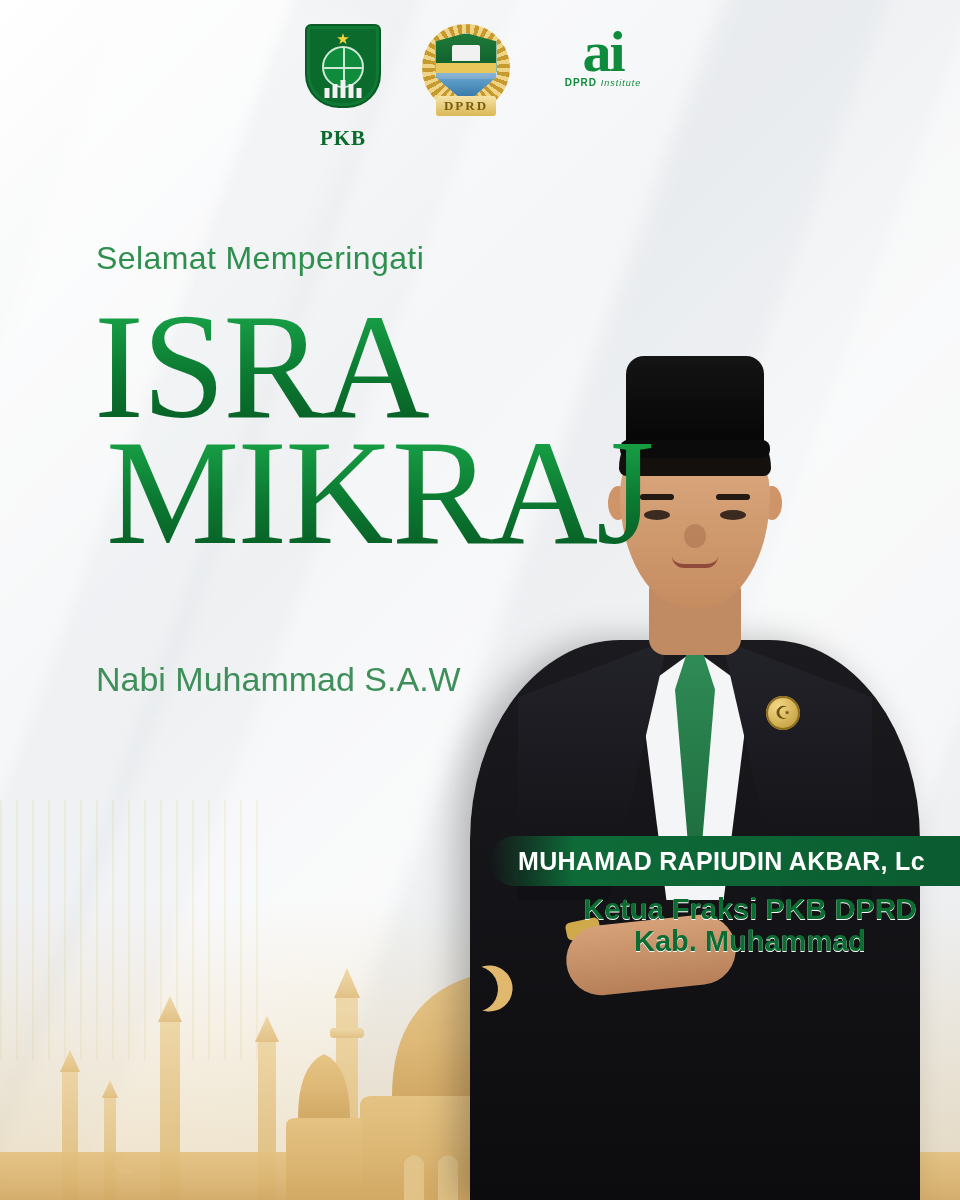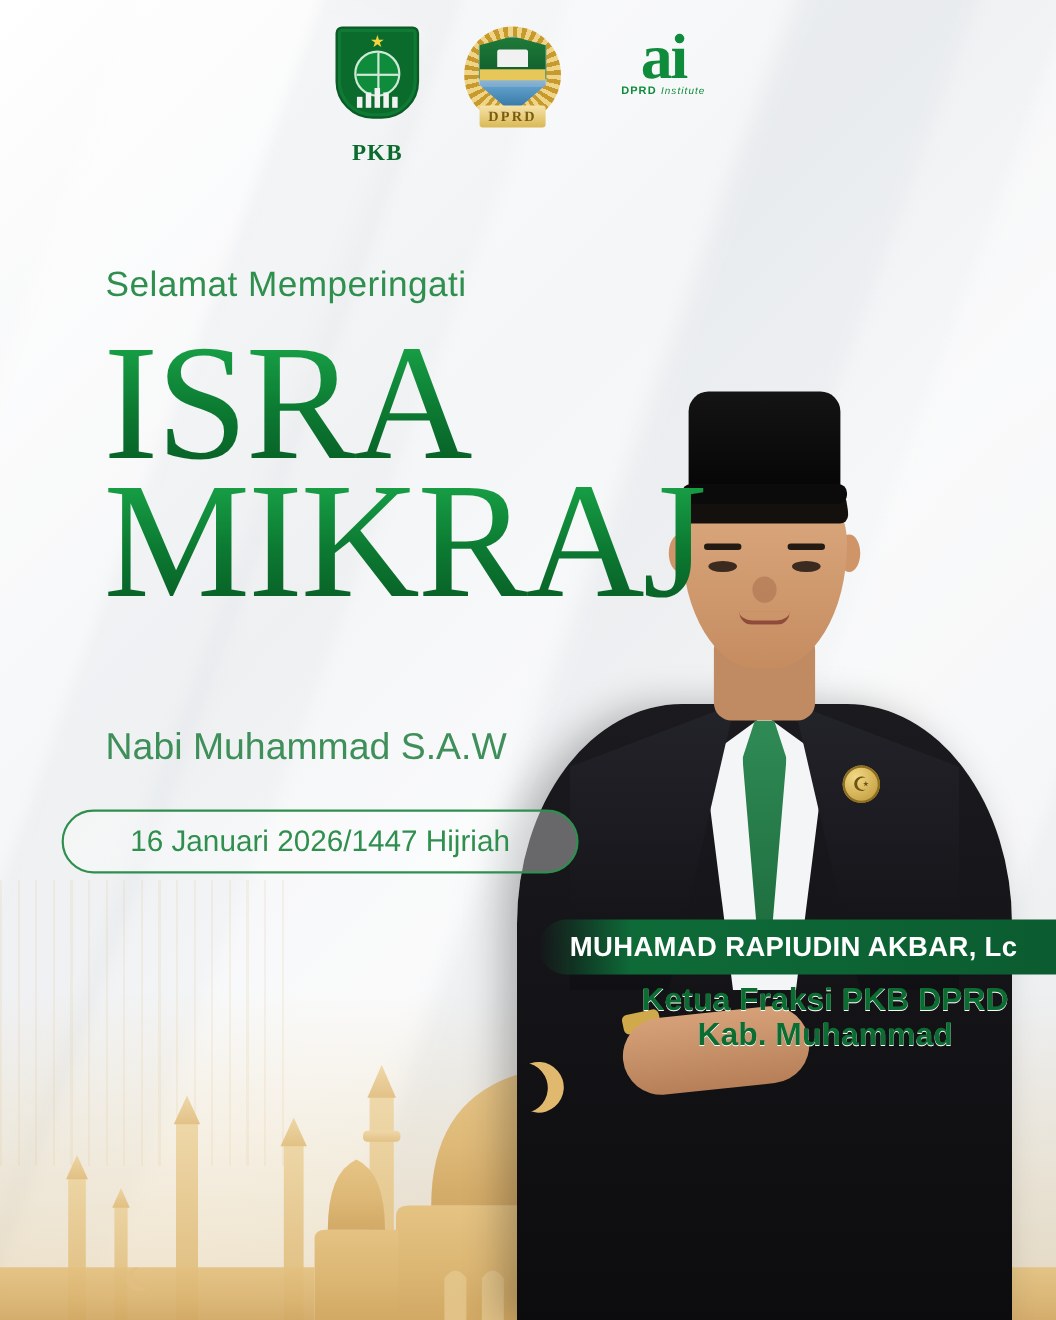--- a/index.html
+++ b/index.html
@@ -129,21 +129,21 @@
   }
   .title {
     position:absolute; left:94px; top:300px;
     z-index:6;
     font-family:"Liberation Serif", serif;
     color:#0f8a38;
     line-height:.88;
     letter-spacing:-2px;
   }
   .title .l1 { font-size:150px; display:block; }
-  .title .l2 { font-size:150px; display:block; margin-top:-6px; }
+  .title .l2 { font-size:150px; display:block; margin-top:-6px;margin-left:12px; }
   .title span {
     background:linear-gradient(180deg,#1aa84a 0%,#0c7a32 55%,#075c24 100%);
     -webkit-background-clip:text; background-clip:text; color:transparent;
   }
   .subtitle {
     position:absolute; left:96px; top:660px;
     font-size:34px; color:#3f8f5a; font-weight:500;
     z-index:6;
   }
   .date-pill {
@@ -342,23 +342,20 @@
 
   <div class="greeting">Selamat Memperingati</div>
 
   <div class="title">
     <span class="l1">ISRA</span>
     <span class="l2">MIKRAJ</span>
   </div>
 
   <div class="subtitle">Nabi Muhammad S.A.W</div>
 
-  <div class="date-pill">
-    <span>16 Januari 2026/1447 Hijriah</span>
-  </div>
 
   <div class="portrait">
     <div class="p-suit"></div>
     <div class="p-shirt"></div>
     <div class="p-tie"></div>
     <div class="p-lapelL"></div>
     <div class="p-lapelR"></div>
     <div class="p-neck"></div>
     <div class="p-earL"></div>
     <div class="p-earR"></div>

